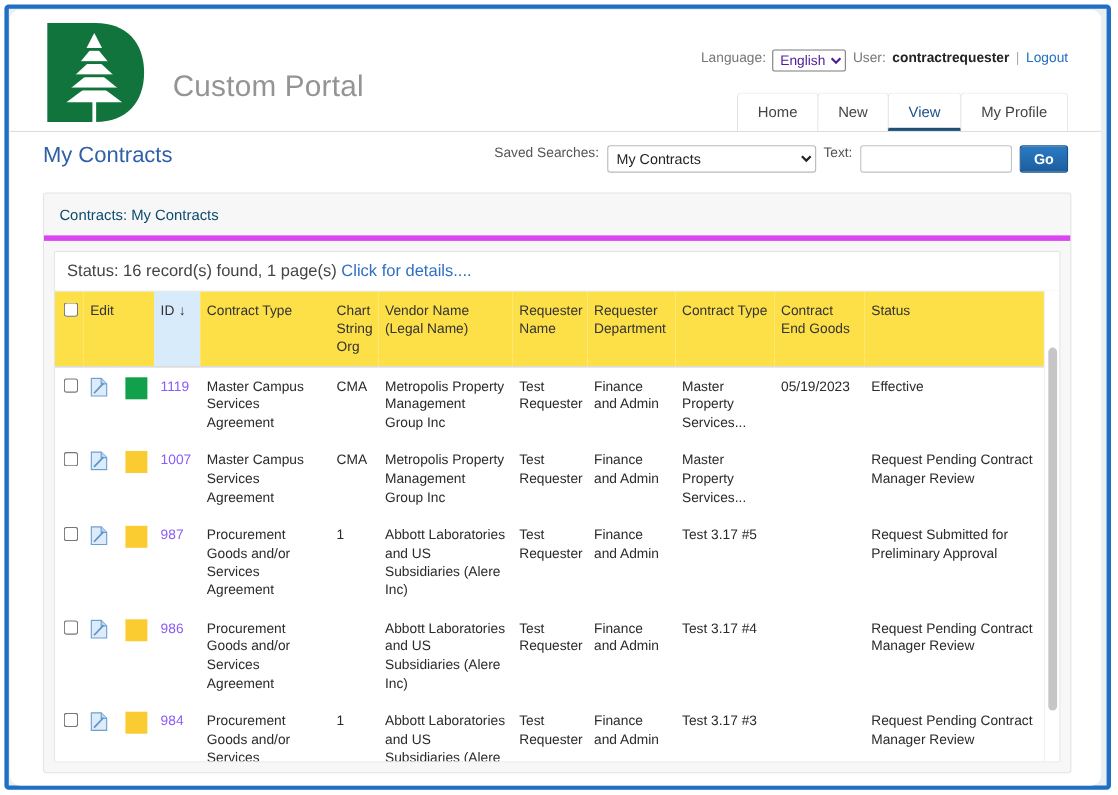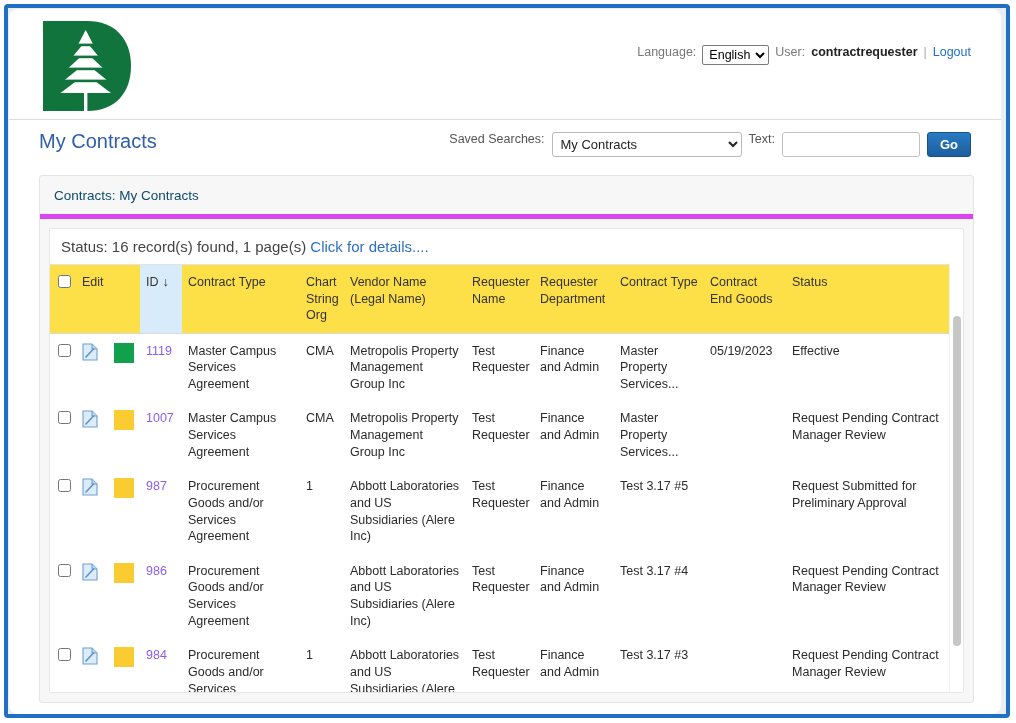--- a/index.html
+++ b/index.html
@@ -73,21 +73,21 @@
     top: 36px;
     display: flex;
     gap: 6px;
     font-size: 12.5px;
     color: #777777;
     white-space: nowrap;
   }
   .userbar select {
     font-family: "Liberation Sans", sans-serif;
     font-size: 12.5px;
-    color: #000000;
+    color: #4c1d95;
     padding: 1px 2px;
     border: 1px solid #7a7a7a;
     background: #ffffff;
     border-radius: 2px;
   }
   .userbar .uname {
     color: #222222;
     font-weight: bold;
   }
   .userbar .sep { color: #aaaaaa; }
@@ -321,32 +321,39 @@
           </g>
           <g fill="#10743c">
             <rect x="36" y="26.6" width="29.5" height="2.6"></rect>
             <rect x="31" y="38.6" width="39.5" height="2.6"></rect>
             <rect x="27" y="50.6" width="47.5" height="2.6"></rect>
             <rect x="23" y="62.6" width="55.5" height="2.6"></rect>
           </g>
         </svg>
       </div>
 
+      <div class="app-title">Custom Portal</div>
 
       <div class="userbar">
         <span>Language:</span>
         <select>
           <option>English</option>
         </select>
         <span>User:</span>
         <span class="uname">contractrequester</span>
         <span class="sep">|</span>
         <a href="#">Logout</a>
       </div>
 
+      <div class="tabs">
+        <div class="tab">Home</div>
+        <div class="tab">New</div>
+        <div class="tab active">View</div>
+        <div class="tab">My Profile</div>
+      </div>
     </div>
 
     <div class="subhead">
       <div class="page-title">My Contracts</div>
       <div class="search-row">
         <span>Saved Searches:</span>
         <select>
           <option>My Contracts</option>
         </select>
         <span>Text:</span>

